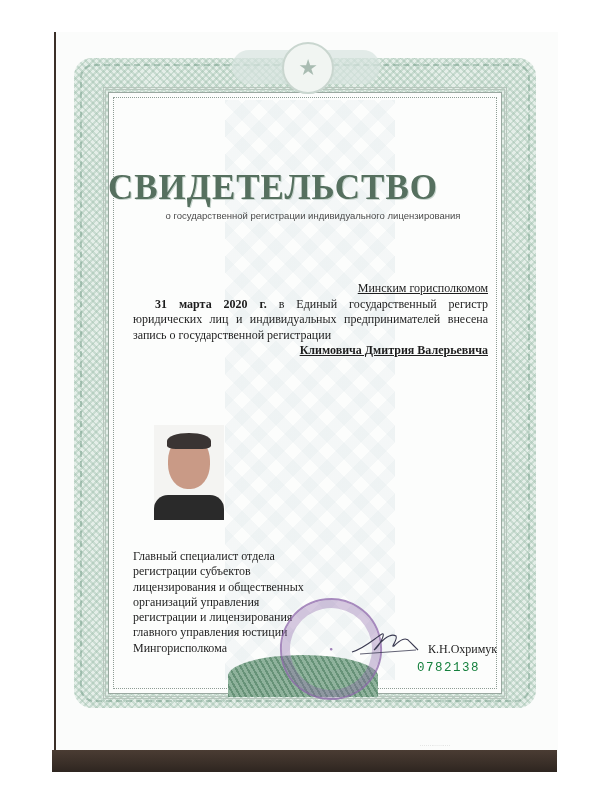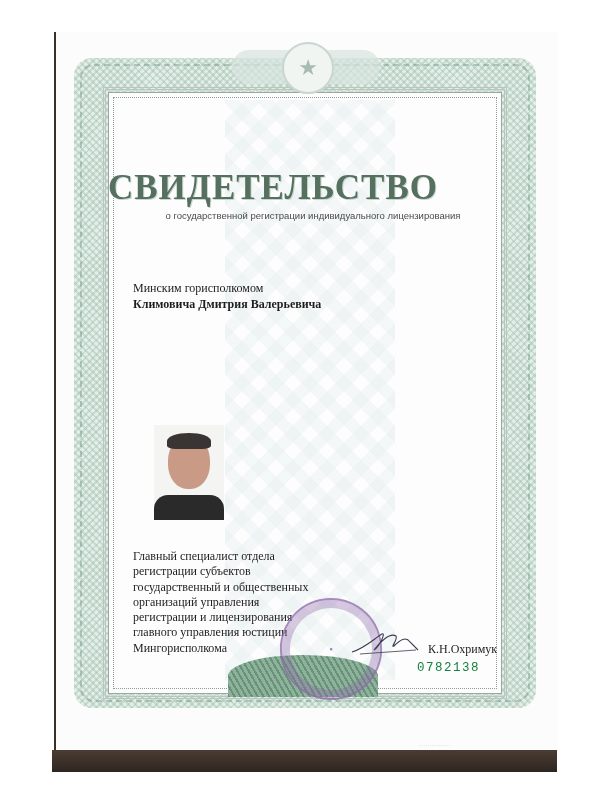--- a/index.html
+++ b/index.html
@@ -66,21 +66,21 @@
     text-shadow: 1px 1px 0 #c9d6cf;
   }
   .subtitle {
     position:absolute; left:108px; top:210px; width:410px; text-align:center;
     font-family:"Liberation Sans", sans-serif; font-size:9.5px; color:#4a4a4a;
   }
   .body-text {
     position:absolute; left:133px; top:281px; width:355px;
     font-size:12px; line-height:15.6px; color:#1d1d1d;
   }
-  .center { text-align:left; }
+  .center { text-align:right;text-decoration:underline; }
   .justify { text-align:justify; text-align-last:left; }
   .indent { text-indent:22px; }
   b { font-weight:bold; }
   .photo {
     position:absolute; left:154px; top:425px; width:70px; height:95px;
     background:#f4f4f2; overflow:hidden;
   }
   .photo .shirt {
     position:absolute; left:0; bottom:0; width:70px; height:25px;
     background:#2a2a2a; border-radius:14px 14px 0 0;
@@ -138,33 +138,36 @@
 <div class="ornament"></div>
 
 <div class="emblem-wings"></div>
 <div class="emblem">★</div>
 
 <div class="title">СВИДЕТЕЛЬСТВО</div>
 <div class="subtitle">о государственной регистрации индивидуального лицензирования</div>
 
 <div class="body-text">
   <div class="center">Минским горисполкомом</div>
+  <div class="justify indent">
+    <b>31 марта 2020 г.</b><span> в Единый государственный регистр юридических лиц и индивидуальных предпринимателей внесена запись о государственной регистрации</span>
+  </div>
   <div class="center"><b>Климовича Дмитрия Валерьевича</b></div>
 </div>
 
 <div class="photo">
   <div class="shirt"></div>
   <div class="head"></div>
   <div class="hair"></div>
 </div>
 
 <div class="signer">
   <div>Главный специалист отдела</div>
   <div>регистрации субъектов</div>
-  <div>государственный и общественных</div>
+  <div>лицензирования и общественных</div>
   <div>организаций управления</div>
   <div>регистрации и лицензирования</div>
   <div>главного управления юстиции</div>
   <div>Мингорисполкома</div>
 </div>
 
 <div class="seal-green"></div>
 <div class="stamp">●</div>
 
 <svg class="signature" viewBox="0 0 70 30">

